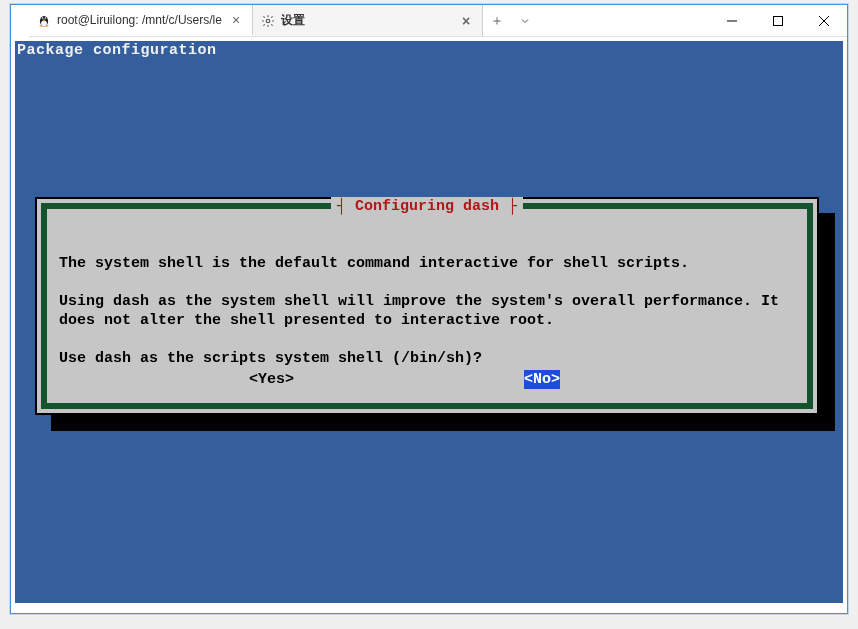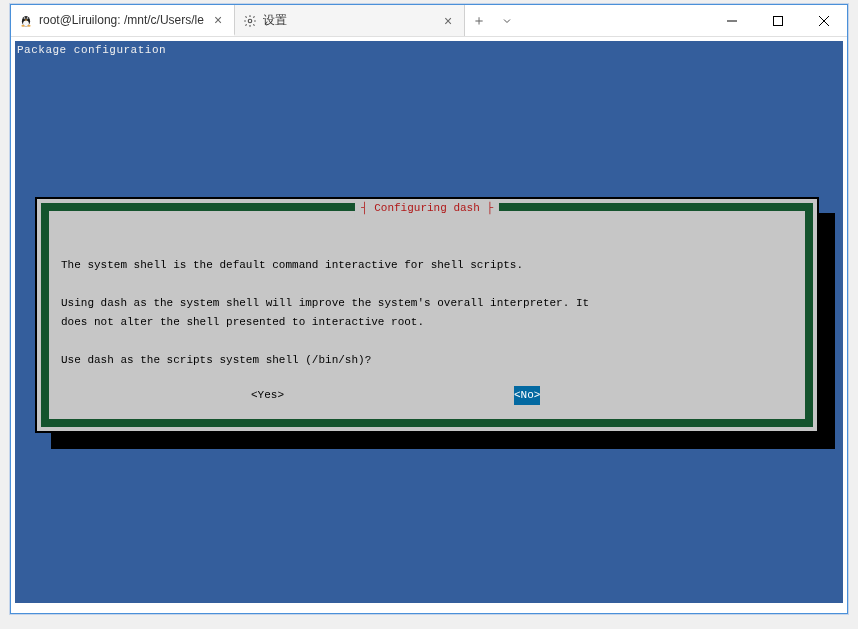--- a/index.html
+++ b/index.html
@@ -20,20 +20,21 @@
       background: #ffffff;
       border: 1px solid #4a90d9;
       box-shadow: 0 0 0 1px rgba(100,150,220,0.3);
     }
     .titlebar {
       height: 32px;
       background: #ffffff;
       display: flex;
       align-items: stretch;
       border-bottom: 1px solid #e0e0e0;
+      margin-left: 18px;
     }
     .tabs {
       display: flex;
       flex: 1;
       align-items: stretch;
     }
     .tab {
       display: flex;
       align-items: center;
       padding: 0 8px;
@@ -86,23 +87,24 @@
       color: #333;
     }
     .terminal {
       position: absolute;
       left: 4px;
       top: 36px;
       right: 4px;
       bottom: 10px;
       background: #345e9c;
       font-family: "Consolas", "Courier New", monospace;
-      font-size: 11px;
+      font-size: 15px;
       line-height: 19px;
       color: #e8e8e8;
+      font-weight: bold;
     }
     .pkg-header {
       color: #f0f0f0;
       padding: 0 2px;
       letter-spacing: 0.5px;
     }
     .dialog-wrap {
       position: absolute;
       left: 20px;
       top: 156px;
@@ -117,50 +119,50 @@
       background: #000000;
     }
     .dialog {
       position: relative;
       background: #c6c6c6;
       color: #000000;
       border: 2px solid #000;
       padding: 0;
     }
     .dialog-border {
-      border: 8px solid #14532d;
+      border: 6px solid #14532d;
       margin: 4px;
       padding: 8px 4px 14px 12px;
       position: relative;
     }
     .dialog-title {
       position: absolute;
       top: -12px;
       left: 50%;
       transform: translateX(-50%);
       background: #c6c6c6;
       color: #b01818;
       padding: 0 6px;
       white-space: nowrap;
     }
     .dialog-body {
       margin-top: 18px;
       white-space: pre-wrap;
     }
     .dialog-buttons {
       display: flex;
-      margin-top: 16px;
+      margin-top: 2px;
     }
     .btn-yes {
       margin-left: 190px;
       color: #000;
     }
     .btn-no {
       margin-left: 230px;
-      background: #0369a1;
+      background: #1d4ed8;
       color: #ffffff;
     }
   </style>
 </head>
 <body>
 
 <div class="window">
   <div class="titlebar">
     <div class="tabs">
       <div class="tab active">
@@ -173,21 +175,21 @@
             <circle cx="9.8" cy="9.3" r="0.6" fill="#000"></circle>
             <circle cx="14.2" cy="9.3" r="0.6" fill="#000"></circle>
             <path d="M10 11 L14 11 L12 14 Z" fill="#e8a33d"></path>
             <ellipse cx="7" cy="22" rx="3" ry="1.5" fill="#e8a33d"></ellipse>
             <ellipse cx="17" cy="22" rx="3" ry="1.5" fill="#e8a33d"></ellipse>
           </svg>
         </span>
         <span class="tab-label">root@Liruilong: /mnt/c/Users/le</span>
         <span class="tab-close">×</span>
       </div>
-      <div class="tab" style="width:230px;">
+      <div class="tab" style="width:230px;font-weight:bold;">
         <span class="tab-icon">
           <svg viewBox="0 0 24 24" width="14" height="14" fill="none" stroke="#555" stroke-width="2">
             <circle cx="12" cy="12" r="3"></circle>
             <path d="M12 2v3M12 19v3M4.2 4.2l2.1 2.1M17.7 17.7l2.1 2.1M2 12h3M19 12h3M4.2 19.8l2.1-2.1M17.7 6.3l2.1-2.1"></path>
           </svg>
         </span>
         <span class="tab-label">设置</span>
         <span class="tab-close" style="margin-left:auto;">×</span>
       </div>
       <div class="tab-add">＋</div>
@@ -221,21 +223,21 @@
     <div class="pkg-header">Package configuration</div>
 
     <div class="dialog-wrap">
       <div class="dialog-shadow"></div>
       <div class="dialog">
         <div class="dialog-border">
           <span class="dialog-title">┤ <span>Configuring dash</span> ├</span>
           <div class="dialog-body">
 <span>The system shell is the default command interactive for shell scripts.</span>
 
-<span>Using dash as the system shell will improve the system's overall interpreter. It</span>
+<span>Using dash as the system shell will improve the system's overall performance. It</span>
 <span>does not alter the shell presented to interactive root.</span>
 
 <span>Use dash as the scripts system shell (/bin/sh)?</span></div>
           <div class="dialog-buttons">
             <span class="btn-yes">&lt;Yes&gt;</span>
             <span class="btn-no">&lt;No&gt;</span>
           </div>
         </div>
       </div>
     </div>

